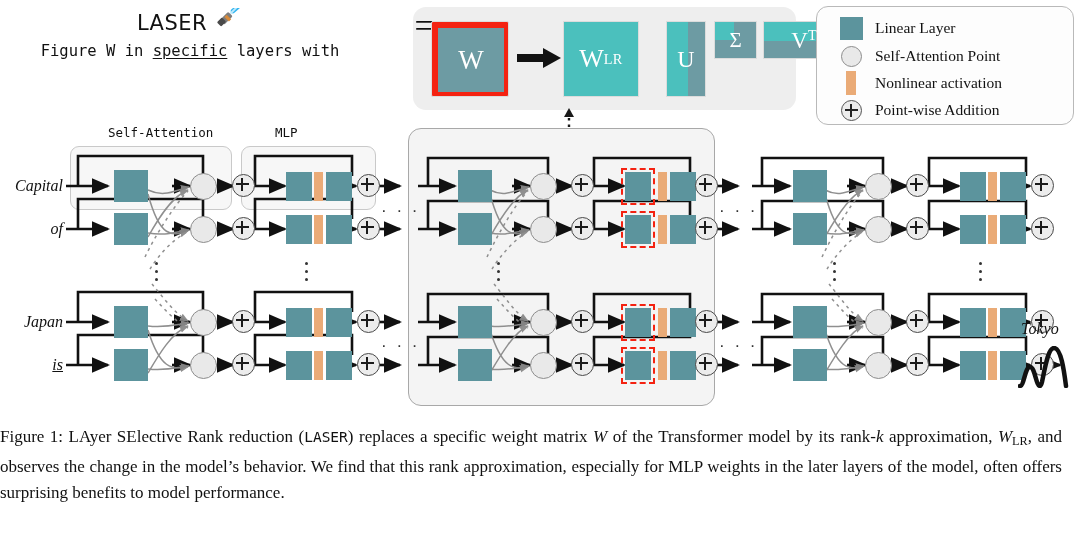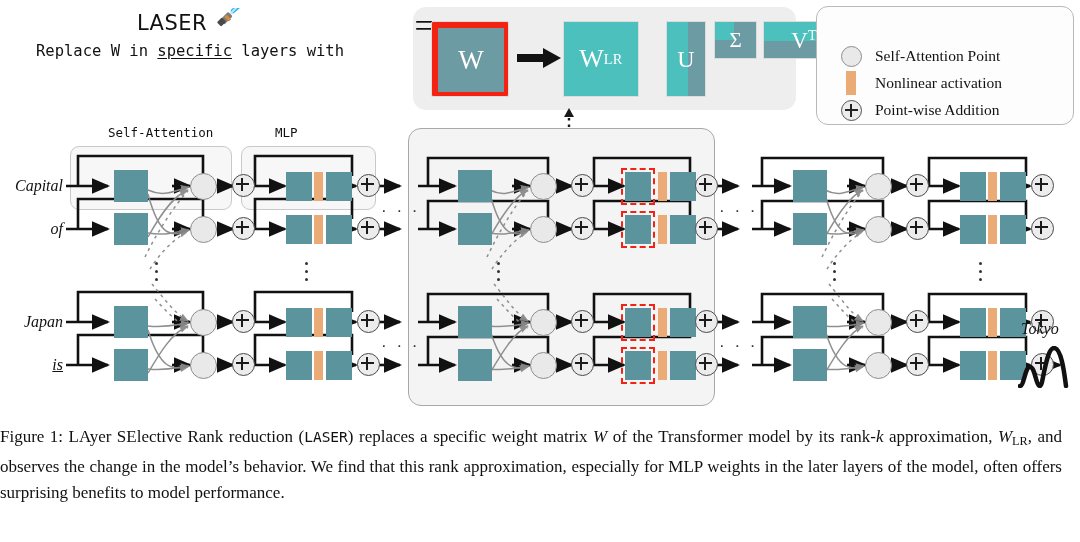--- a/index.html
+++ b/index.html
@@ -123,21 +123,21 @@
       <svg width="26" height="24" viewBox="0 0 26 24">
         <line x1="16" y1="3" x2="23" y2="-3" stroke="#35b6f0" stroke-width="4.5" stroke-linecap="round"></line>
         <line x1="14" y1="5" x2="22" y2="-3" stroke="#bfe9fb" stroke-width="1.8" stroke-linecap="round"></line>
         <rect x="3" y="7" width="12" height="6.5" rx="1.4" transform="rotate(-45 9 10)" fill="#7d7d7d"></rect>
         <rect x="1" y="11" width="7" height="6" rx="1.2" transform="rotate(-45 4.5 14)" fill="#4a4a4a"></rect>
         <rect x="9" y="7" width="3.2" height="6.5" transform="rotate(-45 10.6 10)" fill="#d98b3a"></rect>
       </svg>
     </span>
   </div>
   <div id="laser-sub">
-    <div><span>Replace W in </span><u>specific</u><span> layers with</span></div>
+    <div><span>Figure W in </span><u>specific</u><span> layers with</span></div>
   </div>
 </div>
 
 <div class="abs" id="svd-panel">
   <div id="m-W-outer" class="mat">
     <div id="m-W" class="mat">W</div>
   </div>
 
   <div id="arrow1" class="abs">
     <svg width="44" height="20" viewBox="0 0 44 20">
@@ -170,20 +170,26 @@
 </div>
 
 <div class="abs" style="left:562px;top:108px;width:14px;height:42px;">
   <svg width="14" height="42" viewBox="0 0 14 42">
     <polygon points="7,0 12,9 2,9" fill="#1a1a1a"></polygon>
     <line x1="7" y1="10" x2="7" y2="42" stroke="#1a1a1a" stroke-width="2.4" stroke-dasharray="2.5,4"></line>
   </svg>
 </div>
 
 <div class="abs" id="legend">
+  <div class="lg-row" style="top:8px;">
+    <span class="lg-ico">
+        <span class="sw-sq"></span>
+      </span>
+    <span class="lg-txt">Linear Layer</span>
+  </div>
   <div class="lg-row" style="top:36px;">
     <span class="lg-ico">
         <span class="sw-ci"></span>
       </span>
     <span class="lg-txt">Self-Attention Point</span>
   </div>
   <div class="lg-row" style="top:90px;">
     <span class="lg-ico">
         <span class="sw-plus"></span>
       </span>

